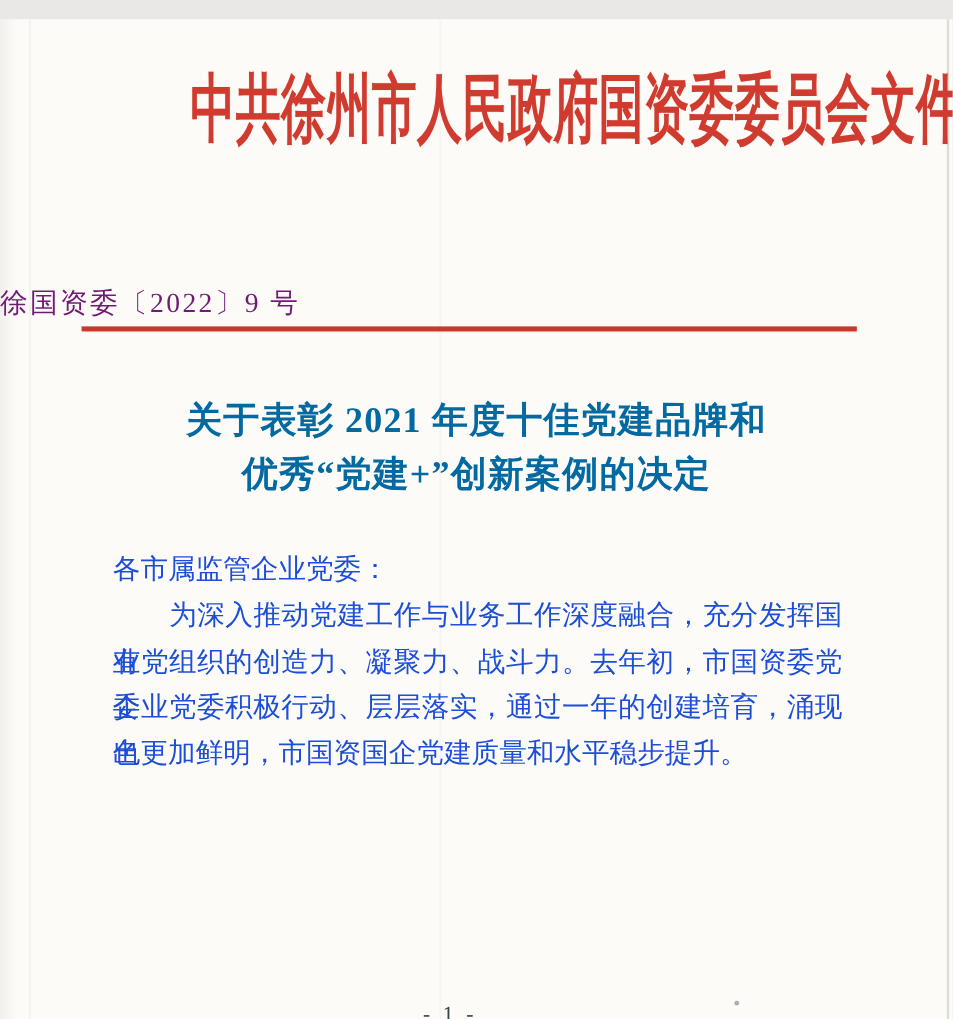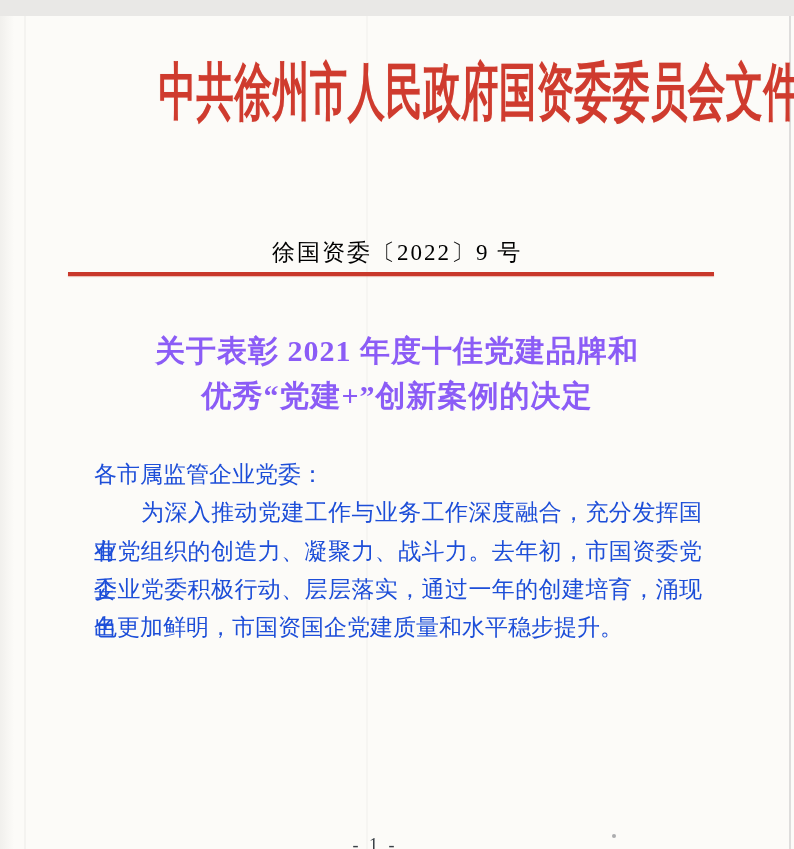--- a/index.html
+++ b/index.html
@@ -56,25 +56,25 @@
     transform: scaleX(0.60);
     transform-origin: 50% 50%;
     text-shadow: 0 0 1px rgba(207,59,46,0.4);
   }
 
   .doc-number {
     position: absolute;
     top: 222px;
     left: 0;
     width: 100%;
-    text-align: center;
+    text-align: left;
     font-size: 23px;
     line-height: 30px;
     letter-spacing: 2px;
-    color: #000000;
+    color: #701a75;
   }
 
   .red-rule {
     position: absolute;
     top: 256px;
     left: 68px;
     width: 646px;
     height: 4px;
     background: #c9382b;
     box-shadow: 0 1px 1px rgba(201,56,43,0.35);
@@ -83,21 +83,21 @@
   .doc-title {
     position: absolute;
     top: 312px;
     left: 0;
     width: 100%;
     text-align: center;
     font-weight: bold;
     font-size: 30px;
     line-height: 45px;
     letter-spacing: 1px;
-    color: #8b5cf6;
+    color: #0369a1;
   }
 
   .body-block {
     position: absolute;
     top: 440px;
     left: 94px;
     width: 608px;
     font-size: 23px;
     color: #1d4ed8;
   }

